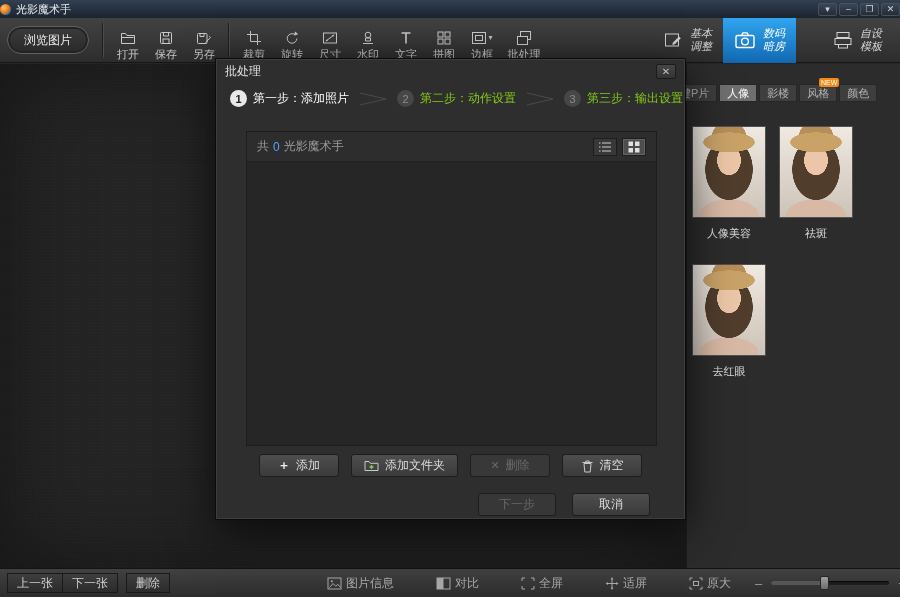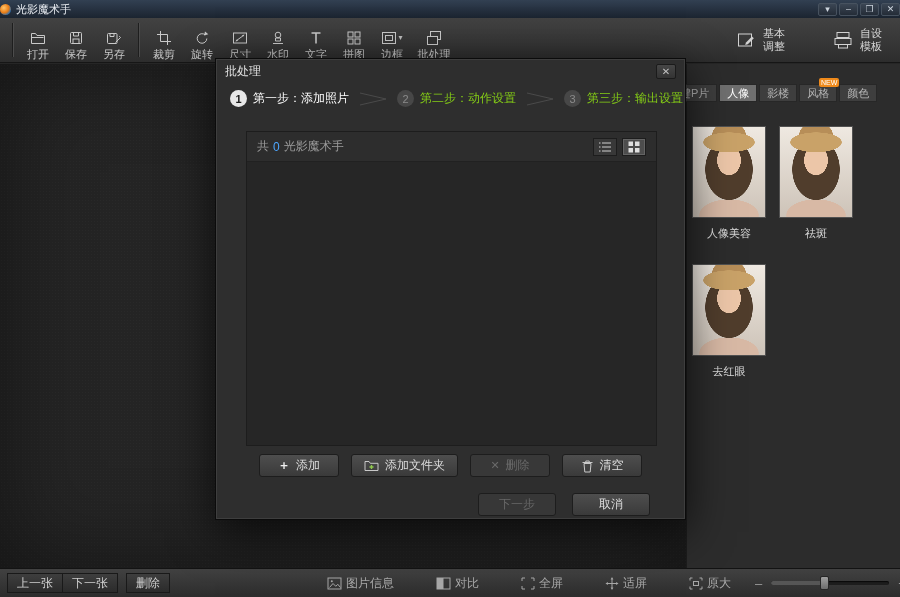--- a/index.html
+++ b/index.html
@@ -21,21 +21,21 @@
   .tb-btn { width:38px; height:43px; display:flex; flex-direction:column; align-items:center; justify-content:flex-end; padding-bottom:2px; gap:3px; color:#c9c9c9; font-size:11px; flex:none; }
   .tb-btn.wide { width:46px; }
   .tb-label { line-height:11px; white-space:nowrap; }
   .icon-row { display:flex; align-items:center; gap:1px; }
   .caret { color:#bdbdbd; font-size:8px; line-height:8px; }
 
   .mode-group { margin-left:auto; display:flex; align-items:stretch; height:45px; }
   .mode-btn { display:flex; align-items:center; gap:7px; padding:0 11px; color:#d6d6d6; font-size:11px; }
   .mode-btn.active { background:linear-gradient(#31a5ef,#1168b0); color:#fff; }
   .mode-gap { width:26px; }
-  .mode-text { display:flex; flex-direction:column; line-height:13px; }
+  .mode-text { display:flex; flex-direction:column; line-height:13px;font-style:italic; }
 
   
   .main { position:absolute; top:64px; bottom:29px; left:0; right:0; display:flex; }
   .canvas { flex:1; background-color:#242424; background-image:radial-gradient(rgba(255,255,255,.022) 1px, transparent 1px); background-size:3px 3px; box-shadow:inset 0 0 90px rgba(0,0,0,.45); }
   .panel { width:214px; background:#2c2c2c; border-left:1px solid #1c1c1c; position:relative; }
   .tabs { position:absolute; top:20px; left:-26px; display:flex; gap:2px; }
   .tab { height:18px; padding:0 7px; font-size:11px; color:#b3b3b3; background:#3e3e3e; border:1px solid #272727; display:flex; align-items:center; position:relative; white-space:nowrap; }
   .tab.active { background:#6f6f6f; color:#fff; }
   .tab-badge { position:absolute; top:-7px; right:-3px; background:#ef8a1b; color:#fff; font-size:7px; line-height:9px; padding:0 2px; border-radius:2px; }
 
@@ -111,20 +111,21 @@
     <span class="app-title">光影魔术手</span>
     <div class="win-controls">
       <span class="wc">▾</span>
       <span class="wc">–</span>
       <span class="wc">❐</span>
       <span class="wc">✕</span>
     </div>
   </div>
 
   <div class="toolbar">
+    <div class="browse-btn">浏览图片</div>
     <div class="tb-sep"></div>
 
     <div class="tb-btn">
       <span>
           <svg width="16" height="16" viewBox="0 0 16 16">
             <path d="M1.5 13.5v-10h4l1.5 2h7.5v8z" fill="none" stroke="#c9c9c9"></path>
             <path d="M1.5 7.5h12" fill="none" stroke="#c9c9c9"></path>
           </svg>
         </span>
       <span class="tb-label">打开</span>
@@ -237,20 +238,33 @@
       <div class="mode-btn">
         <span>
             <svg width="20" height="20" viewBox="0 0 20 20">
               <rect x="2.5" y="4" width="13" height="12" fill="none" stroke="#d2d2d2"></rect>
               <path d="M10 12.5l6-6 1.8 1.8-6 6-2.6.8z" fill="#d2d2d2"></path>
             </svg>
           </span>
         <span class="mode-text">
           <span>基本</span>
           <span>调整</span>
+        </span>
+      </div>
+      <div class="mode-btn active">
+        <span>
+            <svg width="22" height="22" viewBox="0 0 22 22">
+              <rect x="2" y="6.5" width="18" height="12" rx="1.5" fill="none" stroke="#ffffff" stroke-width="1.4"></rect>
+              <circle cx="11" cy="12.5" r="3.4" fill="none" stroke="#ffffff" stroke-width="1.4"></circle>
+              <path d="M7.5 6.5l1.4-2.6h4.2l1.4 2.6" fill="none" stroke="#ffffff" stroke-width="1.4"></path>
+            </svg>
+          </span>
+        <span class="mode-text">
+          <span>数码</span>
+          <span>暗房</span>
         </span>
       </div>
       <div class="mode-gap"></div>
       <div class="mode-btn">
         <span>
             <svg width="20" height="20" viewBox="0 0 20 20">
               <rect x="4" y="2.5" width="12" height="5" fill="none" stroke="#d2d2d2"></rect>
               <rect x="2" y="8.5" width="16" height="6" fill="none" stroke="#d2d2d2"></rect>
               <rect x="5.5" y="14.5" width="9" height="3.5" fill="none" stroke="#d2d2d2"></rect>
             </svg>

